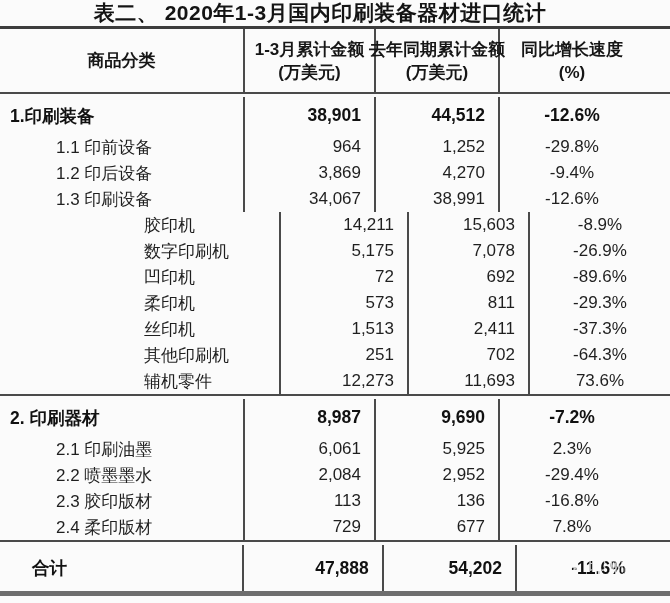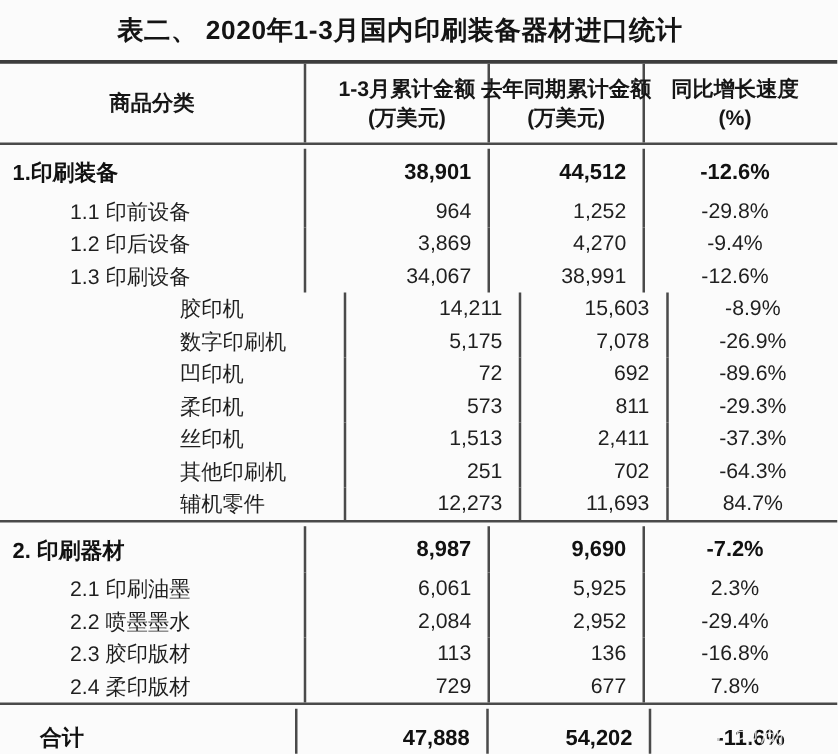--- a/index.html
+++ b/index.html
@@ -6,29 +6,29 @@
   body {
     width: 670px; height: 603px; overflow: hidden;
     background: #fbfbfb;
     font-family: "Liberation Sans", sans-serif;
     color: #1f1f1f;
     -webkit-font-smoothing: antialiased;
   }
   .page { position: relative; width: 670px; height: 603px; background: #fbfbfb; }
 
   .title {
-    height: 48px; display: flex; align-items: center; justify-content: center;
+    height: 26px; display: flex; align-items: center; justify-content: center;
     font-weight: bold; font-size: 21px; color: #141414; letter-spacing: 0.5px;
     padding-right: 30px; box-sizing: border-box;
   }
 
   .table { border-top: 3px solid #3d3d3d; border-bottom: 5px solid #6e6e6e; }
 
   
-  .c1 { width: 245px; } .c2 { width: 131px; margin-left: 16px; } .c3 { width: 124px; } .c4 { width: 144px; border-radius: 14px; }
+  .c1 { width: 245px; } .c2 { width: 131px; } .c3 { width: 124px; } .c4 { width: 144px; border-radius: 14px; }
   .cb { border-right: 2px solid #4a4a4a; }
   .th, .td { box-sizing: border-box; }
 
   .thead { display: flex; height: 63px; border-bottom: 2px solid #4a4a4a; }
   .th {
     display: flex; flex-direction: column; align-items: center; justify-content: center;
     font-weight: bold; font-size: 17px; line-height: 23px; color: #161616;
   }
   .th div { white-space: nowrap; }
 
@@ -148,21 +148,21 @@
     <div class="td c1 cb indent-2">其他印刷机</div>
     <div class="td c2 cb num">251</div>
     <div class="td c3 cb num">702</div>
     <div class="td c4 pct">-64.3%</div>
   </div>
 
   <div class="tr">
     <div class="td c1 cb indent-2">辅机零件</div>
     <div class="td c2 cb num">12,273</div>
     <div class="td c3 cb num">11,693</div>
-    <div class="td c4 pct">84.7%</div>
+    <div class="td c4 pct">73.6%</div>
   </div>
 
   <div class="tr section divider">
     <div class="td c1 cb indent-0">2. 印刷器材</div>
     <div class="td c2 cb num">8,987</div>
     <div class="td c3 cb num">9,690</div>
     <div class="td c4 pct">-7.2%</div>
   </div>
 
   <div class="tr">

